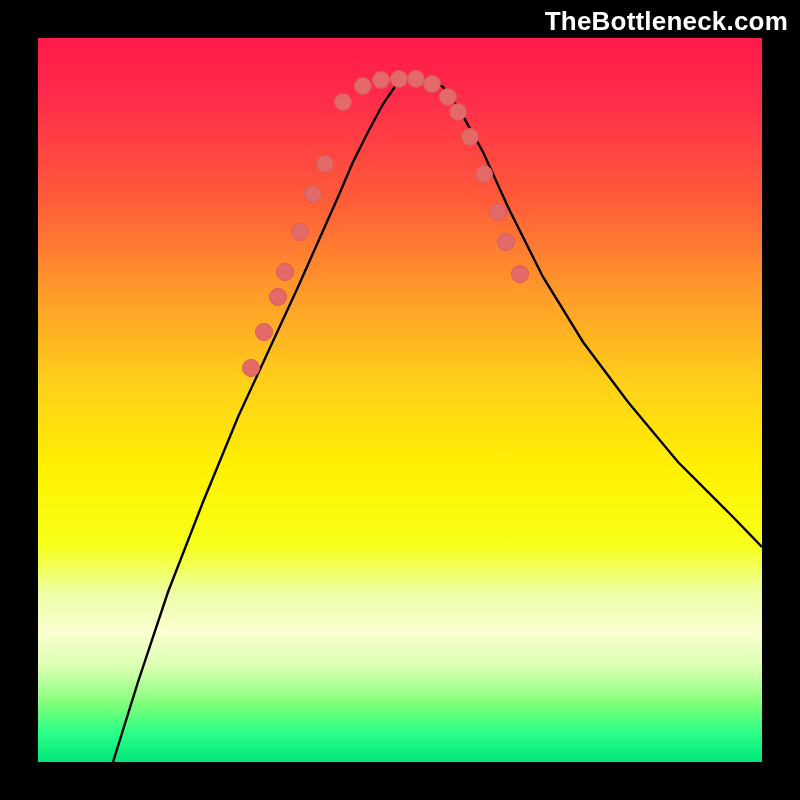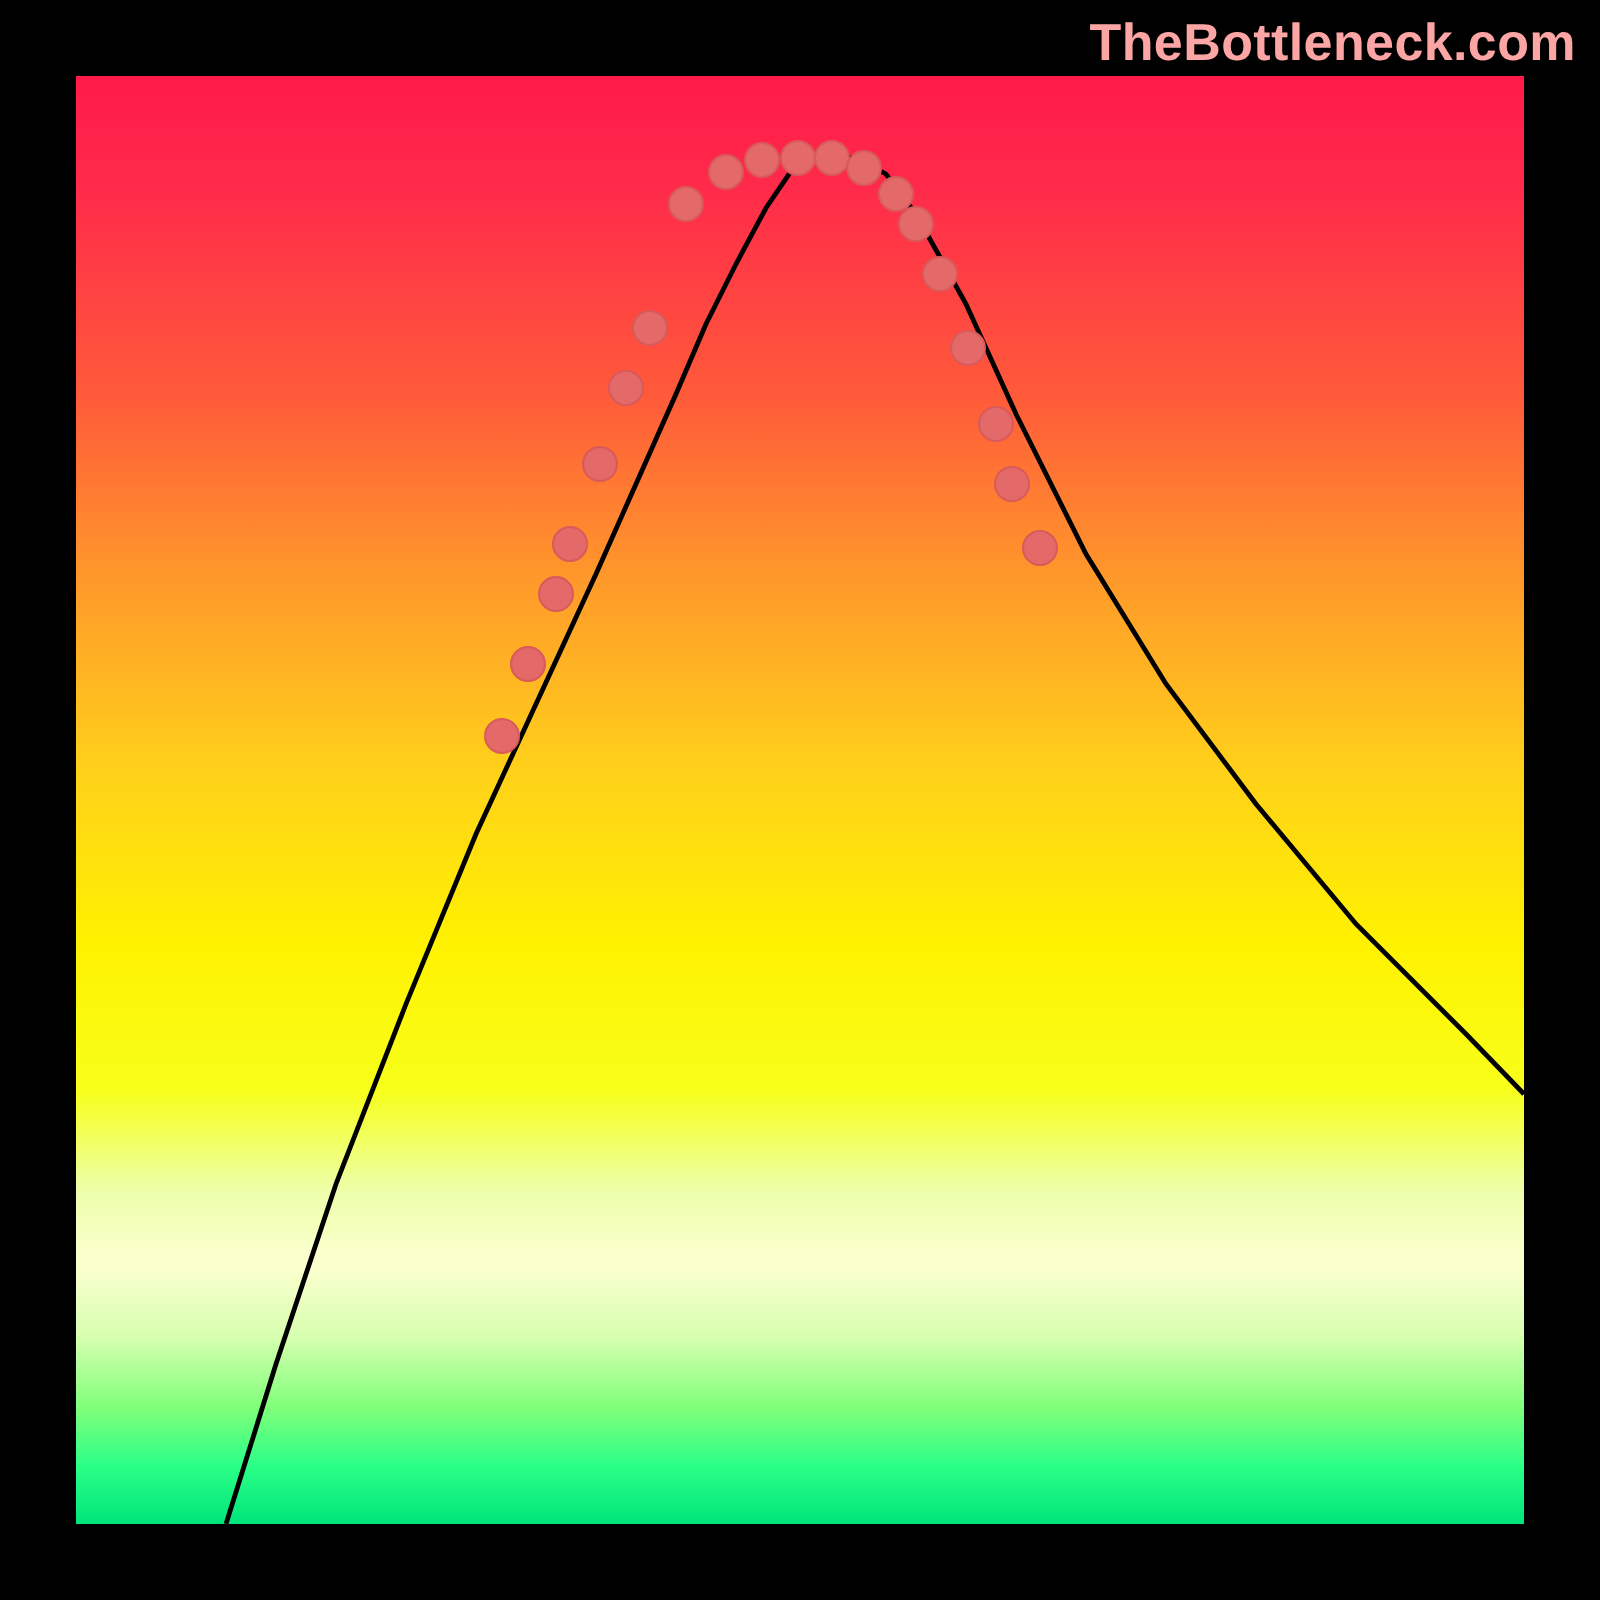--- a/index.html
+++ b/index.html
@@ -38,21 +38,21 @@
       #2aff88 96%,
       #00e57a 100%);
   }
   .watermark {
     position: absolute;
     top: 6px;
     right: 12px;
     font-family: Arial, Helvetica, sans-serif;
     font-size: 26px;
     font-weight: 600;
-    color: #fca5a5;
+    color: #ffffff;
     letter-spacing: 0.2px;
   }
   svg.overlay {
     position: absolute;
     left: 0;
     top: 0;
     width: 724px;
     height: 724px;
   }
 </style>

